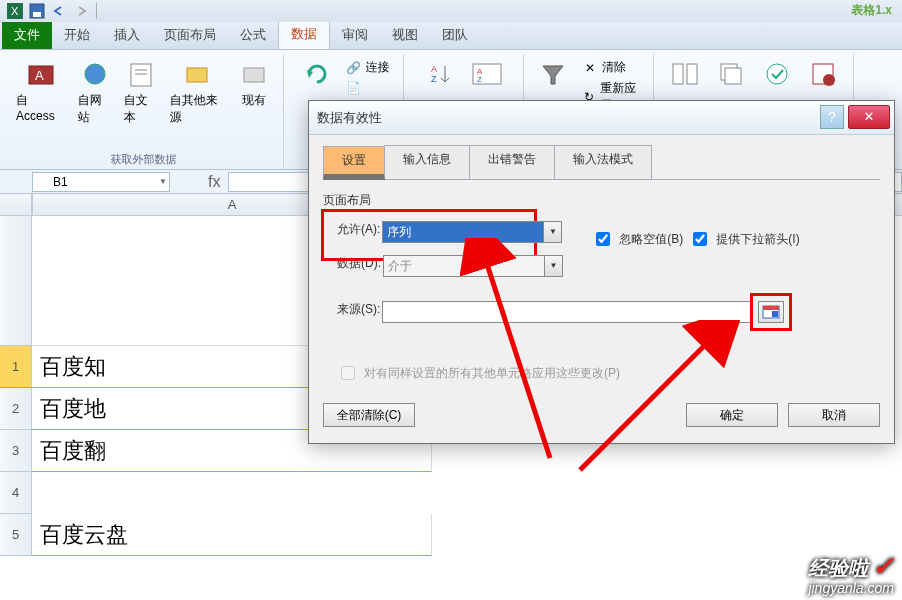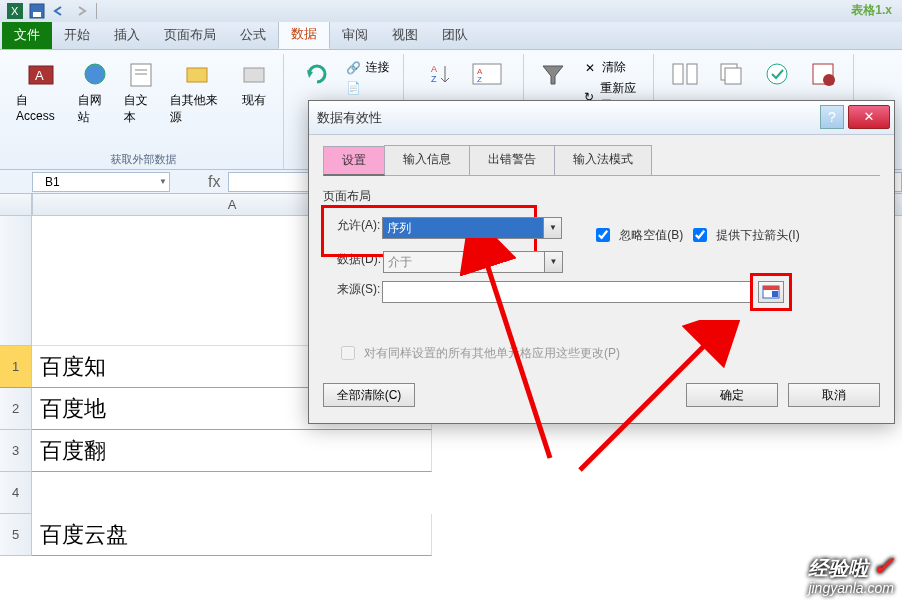--- a/index.html
+++ b/index.html
@@ -14,41 +14,41 @@
   .tab.active { background:#f7fbff; border:1px solid #b5c3d3; border-bottom:1px solid #f7fbff; border-radius:3px 3px 0 0; color:#c2410c;}
   .ribbon { height:120px; background:linear-gradient(#f7fbff,#e9f1fa); border-bottom:1px solid #b5c3d3; display:flex; gap:0; font-size:12px; padding:4px 0 0 4px;}
   .ribbon-group { border-right:1px solid #c8d4e2; padding:2px 8px 0 8px; display:flex; flex-direction:column; align-items:center; position:relative;}
   .ribbon-row { display:flex; gap:4px;}
   .rbtn { display:flex; flex-direction:column; align-items:center; padding:2px 4px; cursor:pointer; min-width:42px;}
   .rbtn-icon { width:32px; height:32px; display:flex; align-items:center; justify-content:center; margin-bottom:2px;}
   .rbtn-small { display:flex; align-items:center; gap:4px; padding:1px 2px; font-size:12px;}
   .rbtn-small-icon { width:16px; height:16px; display:flex; align-items:center; justify-content:center;}
   .grp-label { position:absolute; bottom:2px; left:0; right:0; text-align:center; font-size:11px; color:#5a6b82;}
   .namebox-row { height:24px; background:#edf3fa; border-bottom:1px solid #b5c3d3; display:flex; align-items:center;}
-  .namebox { width:138px; height:20px; margin:0 0 0 32px; background:#fff; border:1px solid #abc0d8; font-size:12px; display:flex; align-items:center; padding:0 12px; position:relative;}
+  .namebox { width:138px; height:20px; margin:0 0 0 32px; background:#fff; border:1px solid #abc0d8; font-size:12px; display:flex; align-items:center; padding:0 20px; position:relative;}
   .namebox-dd { position:absolute; right:2px; font-size:8px; color:#666;}
   .fx { margin-left:38px; font-size:16px; color:#666;}
   .fx-bar { flex:1; height:20px; background:#fff; border:1px solid #abc0d8; margin-left:8px;}
   .colhdr-row { height:22px; display:flex; background:linear-gradient(#f4f7fb,#e4ebf3); border-bottom:1px solid #c0c9d6;}
   .selall { width:32px; border-right:1px solid #c0c9d6;}
   .colhdr { border-right:1px solid #c0c9d6; text-align:center; font-size:13px; color:#555; line-height:22px;}
   .grid { position:relative; }
   .grid-row { display:flex; height:42px;}
   .rowhdr { width:32px; background:linear-gradient(to right,#f4f7fb,#e8eef5); border-right:1px solid #c0c9d6; border-bottom:1px solid #c0c9d6; text-align:center; font-size:13px; color:#555; line-height:42px;}
   .rowhdr.sel { background:#fdd65f; border-bottom:1px solid #d8a020;}
   .cell { border-right:1px solid #d9dee5; border-bottom:1px solid #84cc16; font-size:22px; font-family:SimSun,serif; padding-left:8px; display:flex; align-items:center; color:#000;}
   
   .dialog { position:absolute; left:308px; top:100px; width:587px; background:#f0f0f0; border:1px solid #707070; box-shadow:0 4px 20px rgba(0,0,0,0.3);}
   .dlg-title { height:34px; background:linear-gradient(#fdfeff,#e3ecf7); display:flex; align-items:center; padding:12px 8px; font-size:13px; color:#333; border-bottom:1px solid #c0c9d6; position:relative;}
   .dlg-help { position:absolute; right:50px; top:4px; width:24px; height:24px; background:linear-gradient(#d0e6f7,#a8cceb); border:1px solid #7aa; text-align:center; line-height:22px; font-size:14px; color:#fff; cursor:pointer;}
   .dlg-close { position:absolute; right:4px; top:4px; width:42px; height:24px; background:linear-gradient(#e68,#c23); border:1px solid #922; border-radius:2px; text-align:center; line-height:22px; font-size:13px; color:#fff; cursor:pointer;}
   .dlg-body { padding:10px 14px 16px 14px;}
   .dlg-tabs { display:flex; border-bottom:1px solid #aab; margin-bottom:12px;}
   .dlg-tab { padding:5px 18px; font-size:12px; border:1px solid #aab; border-bottom:none; background:#ebebeb; margin-right:-1px; cursor:pointer; color:#333;}
-  .dlg-tab.active { background:#f9a8d4; border-bottom:2px solid #737373; position:relative; top:1px;}
+  .dlg-tab.active { background:#fdba74; border-bottom:6px solid #737373; position:relative; top:1px;}
   .section-label { font-size:12px; color:#333; margin-bottom:6px;}
   .field-row { display:flex; align-items:center; gap:30px; margin-bottom:6px;}
   .field-col { display:flex; flex-direction:row; gap:2px;}
   .label-sm { font-size:12px; color:#333;}
   .combo { width:180px; height:22px; background:#fff; border:1px solid #888; font-size:12px; position:relative; display:flex; align-items:center; padding:0 4px;}
   .combo.sel { background:#3373c7; color:#fff;}
   .combo.disabled { background:#f4f4f4; color:#888;}
   .combo-dd { position:absolute; right:0; top:0; width:18px; height:20px; background:linear-gradient(#f6f6f6,#ddd); border-left:1px solid #888; text-align:center; font-size:8px; line-height:20px; color:#333;}
   .redbox { position:absolute; border:3px solid #e00; pointer-events:none;}
   .chk { display:flex; align-items:center; gap:6px; font-size:12px; color:#333;}
@@ -337,21 +337,21 @@
       </div>
 
       <div class="field-col" style="margin-top:4px">
         <span class="label-sm">数据(D):</span>
         <div class="combo disabled">
           <span>介于</span>
           <div class="combo-dd">▼</div>
         </div>
       </div>
 
-      <div class="field-col" style="margin-top:8px;position:relative">
+      <div class="field-col" style="margin-top:24px;position:relative">
         <span class="label-sm">来源(S):</span>
         <div style="display:flex;gap:6px;align-items:center">
           <div class="src-input"></div>
           <div style="position:relative">
             <div class="redbox" style="left:-8px;top:-8px;width:42px;height:38px"></div>
             <div class="src-btn">
               <svg width="18" height="14">
                   <rect x="1" y="1" width="16" height="12" fill="#fff" stroke="#36c"></rect>
                   <rect x="1" y="1" width="16" height="4" fill="#d44"></rect>
                   <rect x="10" y="6" width="6" height="6" fill="#36c"></rect>

